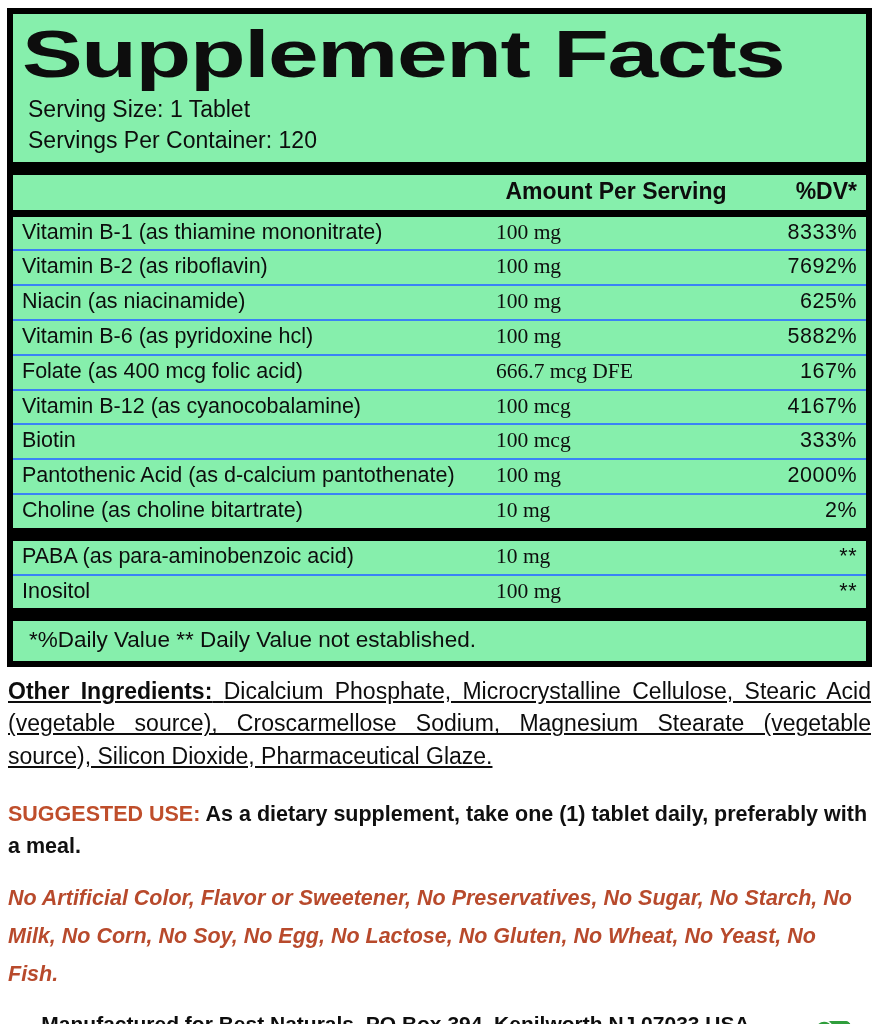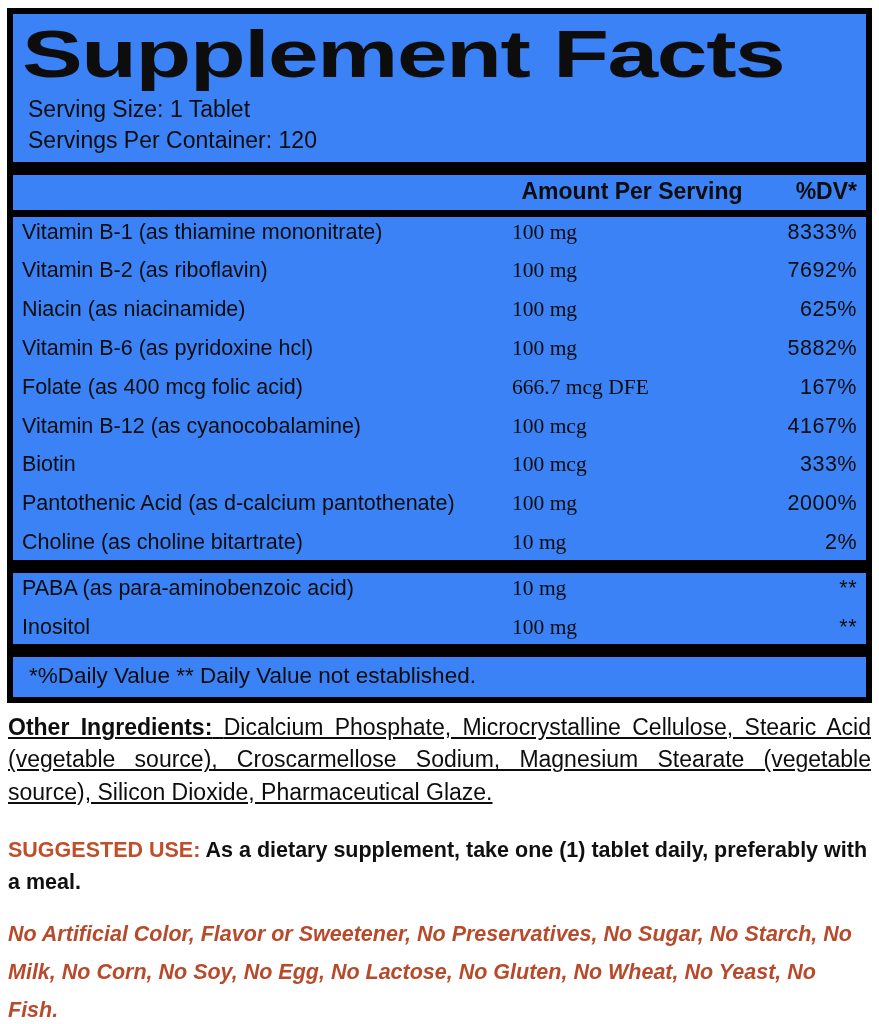--- a/index.html
+++ b/index.html
@@ -5,45 +5,45 @@
   html,body{margin:0;padding:0;}
   body{
     width:879px;height:1024px;overflow:hidden;background:#ffffff;
     font-family:"Liberation Sans",sans-serif;color:#0d0d0d;
     -webkit-font-smoothing:antialiased;
   }
   
   .facts-box{
     margin:8px 7px 0 7px;
     border:6px solid #000;
-    background:#3b82f6;
+    background:#86efac;
   }
   .pad{padding-left:15px;padding-right:9px;}
   .panel-title{
     margin:0;padding:6px 9px 2px 9px;height:72px;overflow:visible;
   }
   .panel-title .stretch{
     display:inline-block;font-weight:bold;font-size:66px;line-height:1.04;
     letter-spacing:-1px;white-space:nowrap;
     transform:scaleX(1.38);transform-origin:left center;
   }
   .serving{font-size:23px;line-height:1.36;font-weight:normal;}
   .bar{background:#000;width:100%;}
   .bar.thick{height:13px;}
   .bar.med{height:7px;}
   .bar.m1{margin-top:5px;}
   .grid{
-    display:grid;grid-template-columns:1fr 240px 105px;align-items:end;
+    display:grid;grid-template-columns:1fr 240px 105px;align-items:end;gap:16px;
   }
   .head-row{font-weight:bold;font-size:23px;padding:3px 9px 5px 9px;}
   .h-amount{text-align:center;}
   .h-dv{text-align:right;}
   .row{
     font-size:21.5px;line-height:1.2;padding:3px 9px 4px 9px;
-    border-bottom:6px solid #3b82f6;
+    border-bottom:2px solid #3b82f6;
   }
   .rows .row:last-child{border-bottom:none;}
   .c-name{text-align:left;}
   .c-amount{text-align:left;font-family:Liberation Serif, serif;}
   .c-dv{text-align:right;letter-spacing:0.5px;}
   .footnote{font-size:22.5px;padding:6px 9px 8px 16px;}
   
   .other{
     margin:8px 8px 0 8px;font-size:23px;line-height:1.4;
     text-align:justify;color:#0d0d0d;text-decoration:underline;

